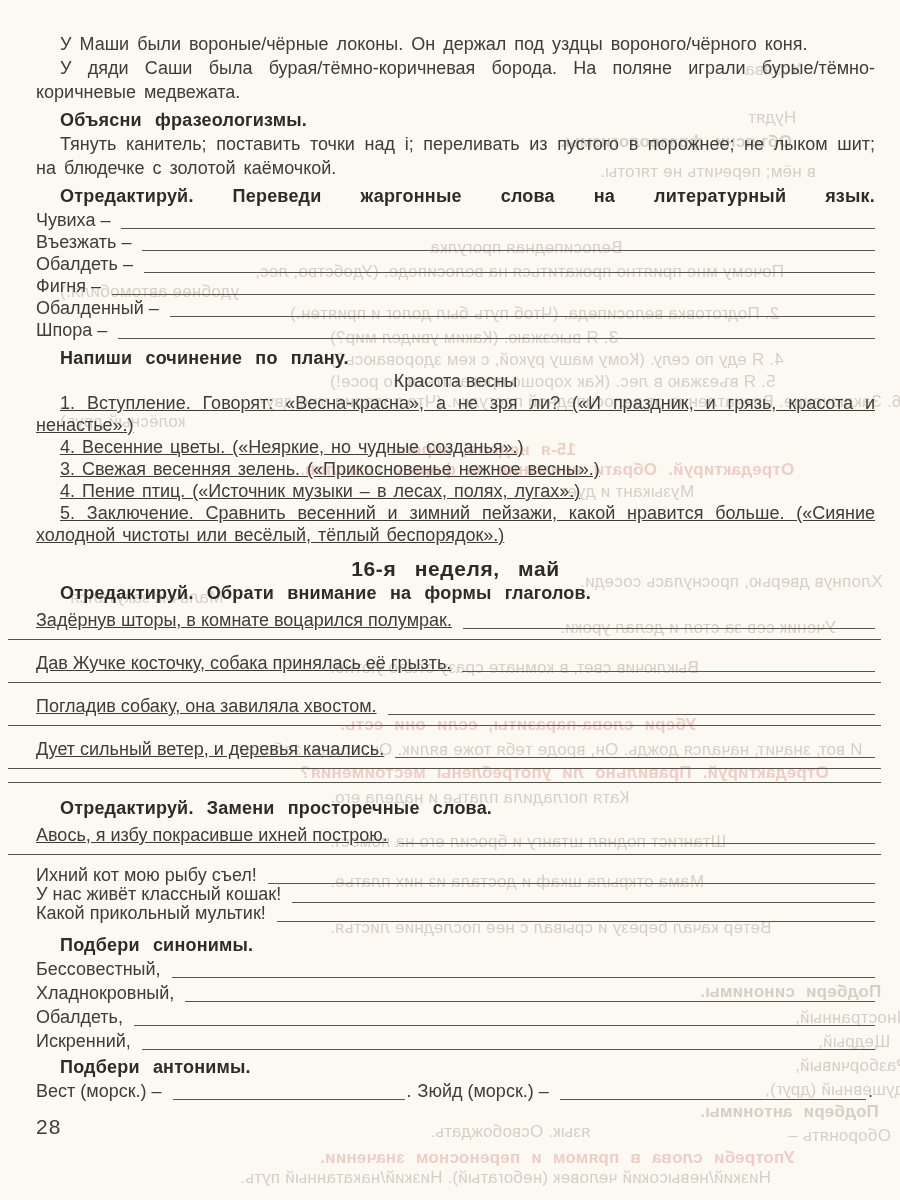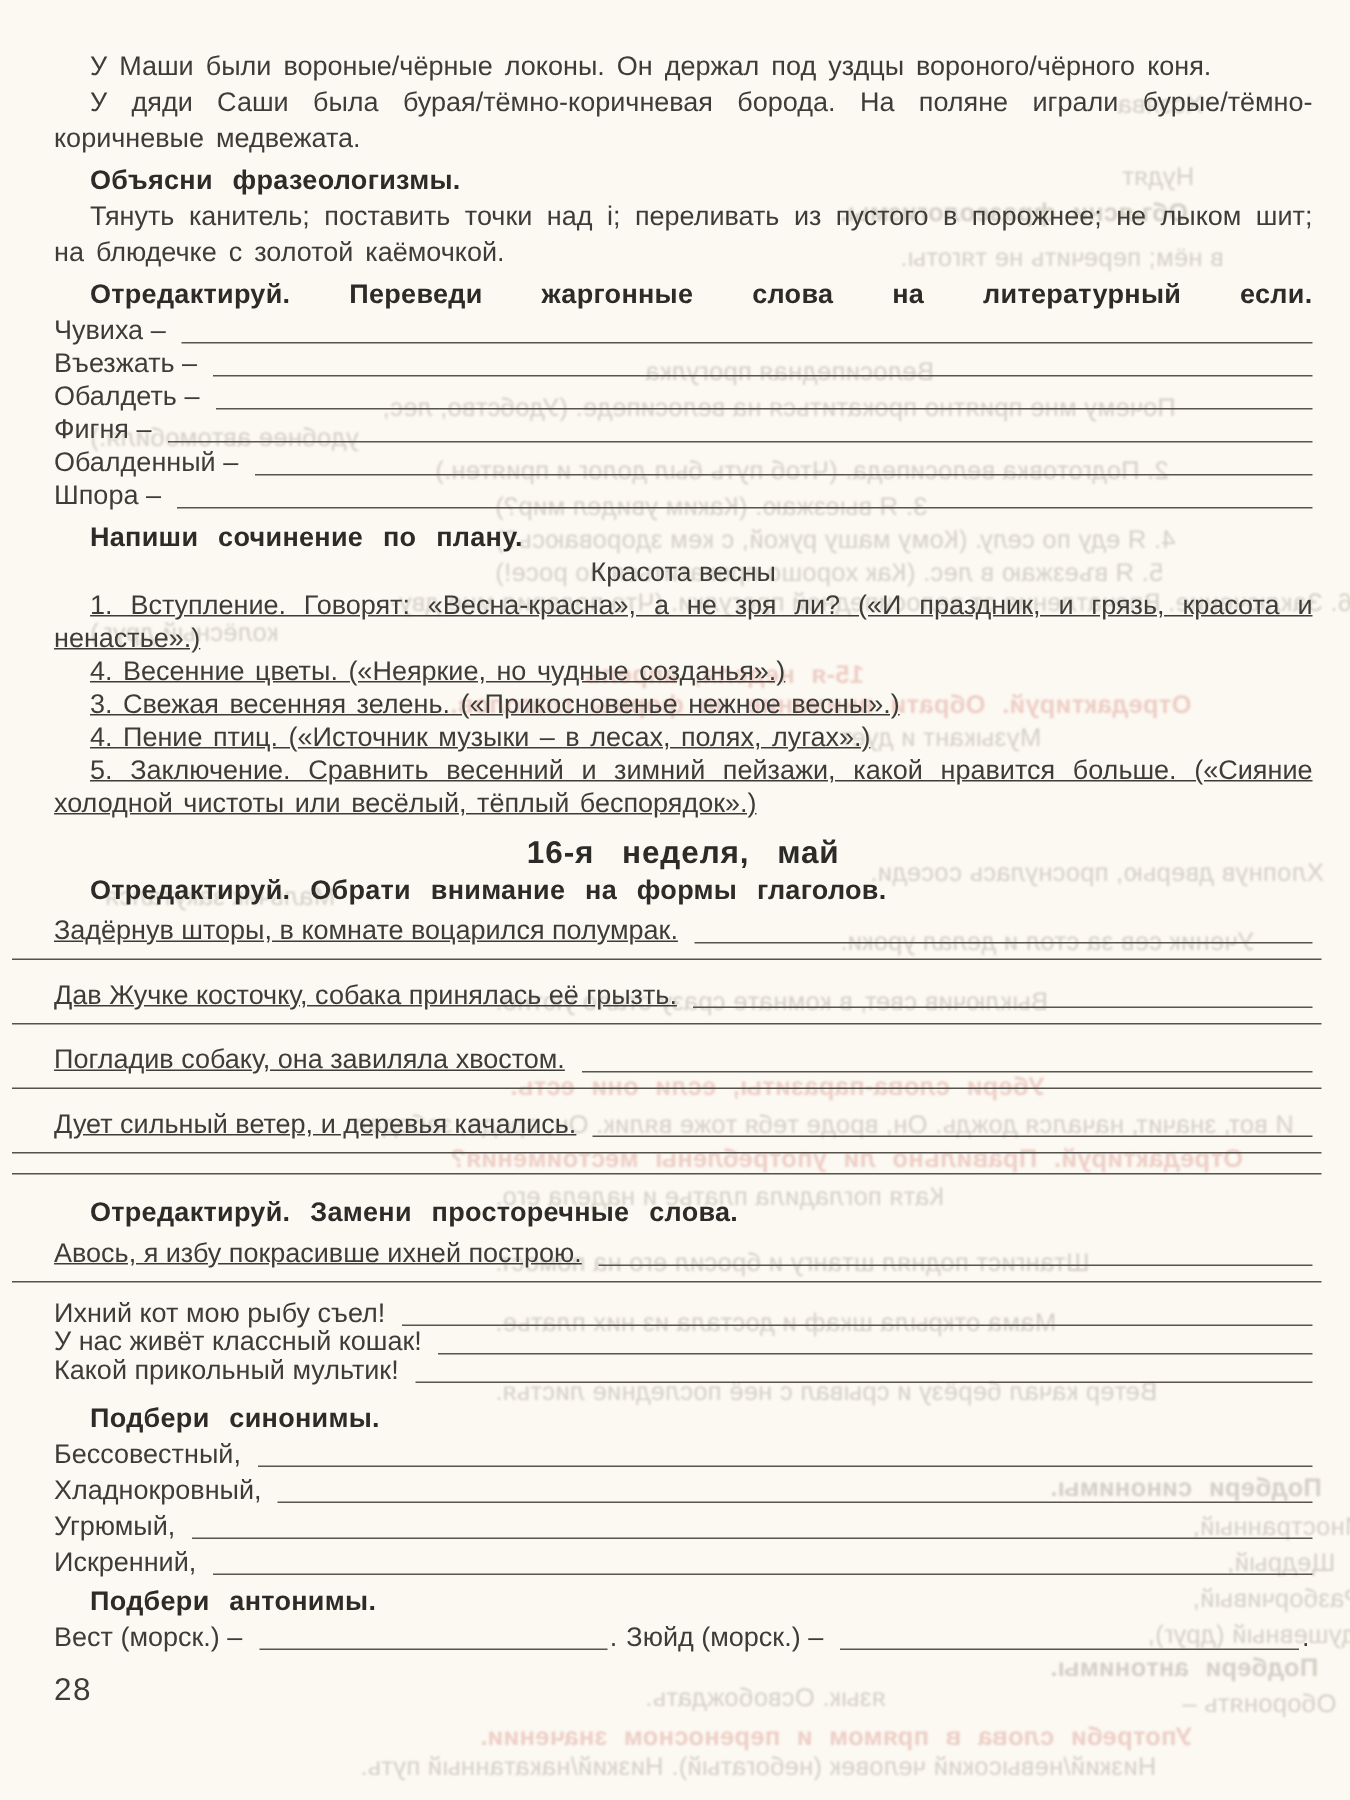--- a/index.html
+++ b/index.html
@@ -85,21 +85,21 @@
     </div>
 
   <div class="content">
 
     <p class="body-p">У Маши были вороные/чёрные локоны. Он держал под уздцы вороного/чёрного коня.</p>
     <p class="body-p">У дяди Саши была бурая/тёмно-коричневая борода. На поляне играли бурые/тёмно-коричневые медвежата.</p>
 
     <p class="h">Объясни фразеологизмы.</p>
     <p class="body-p">Тянуть канитель; поставить точки над i; переливать из пустого в порожнее; не лыком шит; на блюдечке с золотой каёмочкой.</p>
 
-    <p class="h h-justify">Отредактируй. Переведи жаргонные слова на литературный если.</p>
+    <p class="h h-justify">Отредактируй. Переведи жаргонные слова на литературный язык.</p>
     <div class="jargon-rows">
       <div class="row">
         <span class="lbl">Чувиха –</span>
         <span class="line"></span>
       </div>
       <div class="row">
         <span class="lbl">Въезжать –</span>
         <span class="line"></span>
       </div>
       <div class="row">
@@ -191,21 +191,21 @@
     <div>
       <div class="row" style="height:24px;">
         <span class="lbl">Бессовестный,</span>
         <span class="line"></span>
       </div>
       <div class="row" style="height:24px;">
         <span class="lbl">Хладнокровный,</span>
         <span class="line"></span>
       </div>
       <div class="row" style="height:24px;">
-        <span class="lbl">Угрюмый,</span>
+        <span class="lbl">Обалдеть,</span>
         <span class="line"></span>
       </div>
       <div class="row" style="height:24px;">
         <span class="lbl">Искренний,</span>
         <span class="line"></span>
       </div>
     </div>
 
     <p class="h" style="margin-top:2px;">Подбери антонимы.</p>
     <div class="row" style="height:24px;">

